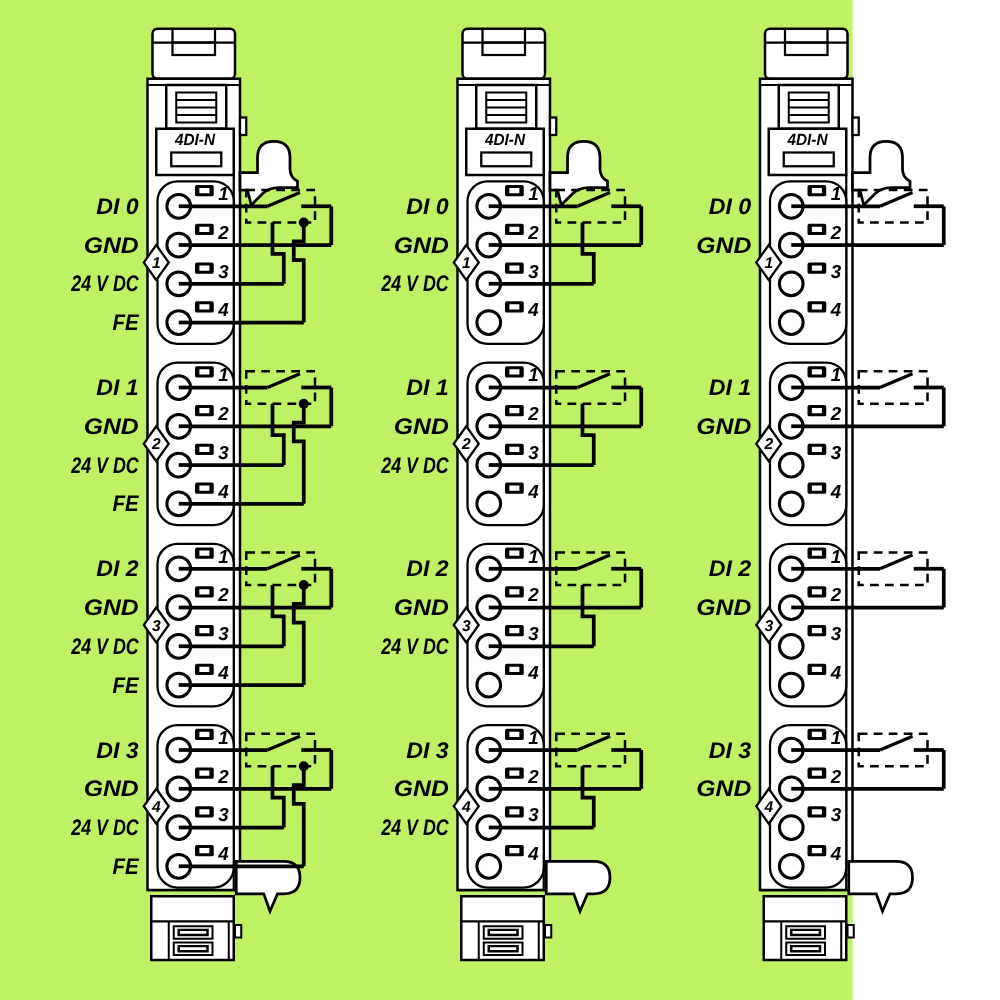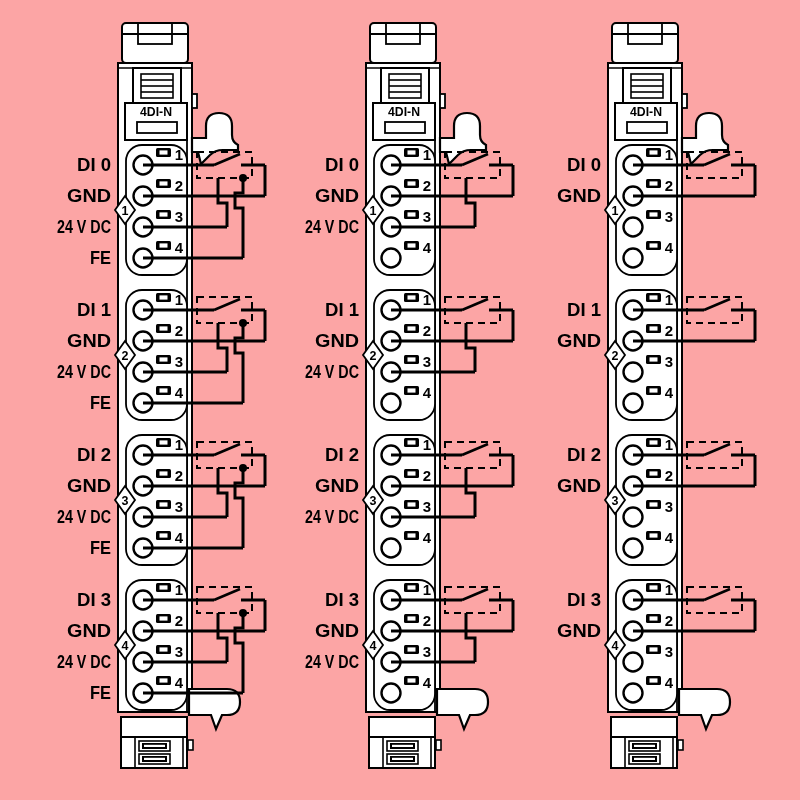--- a/index.html
+++ b/index.html
@@ -1,16 +1,16 @@
 <!DOCTYPE html>
 <html><head>
 <meta charset="utf-8">
 <style>
   html,body{margin:0;padding:0;background:#ffffff;}
-  #stage{width:800px;height:800px;background:#fca5a5;position:relative;}
+  #stage{width:682px;height:800px;background:#bef264;position:relative;font-style:italic;}
   svg{display:block;}
   text{font-family:"Liberation Sans","DejaVu Sans",sans-serif;font-weight:bold;fill:#000;}
 </style>
 </head>
 <body>
 
 <div id="stage">
   <svg id="diagram" width="800" height="800" viewBox="0 0 800 800" xmlns="http://www.w3.org/2000/svg">
       <g>
         <g>

